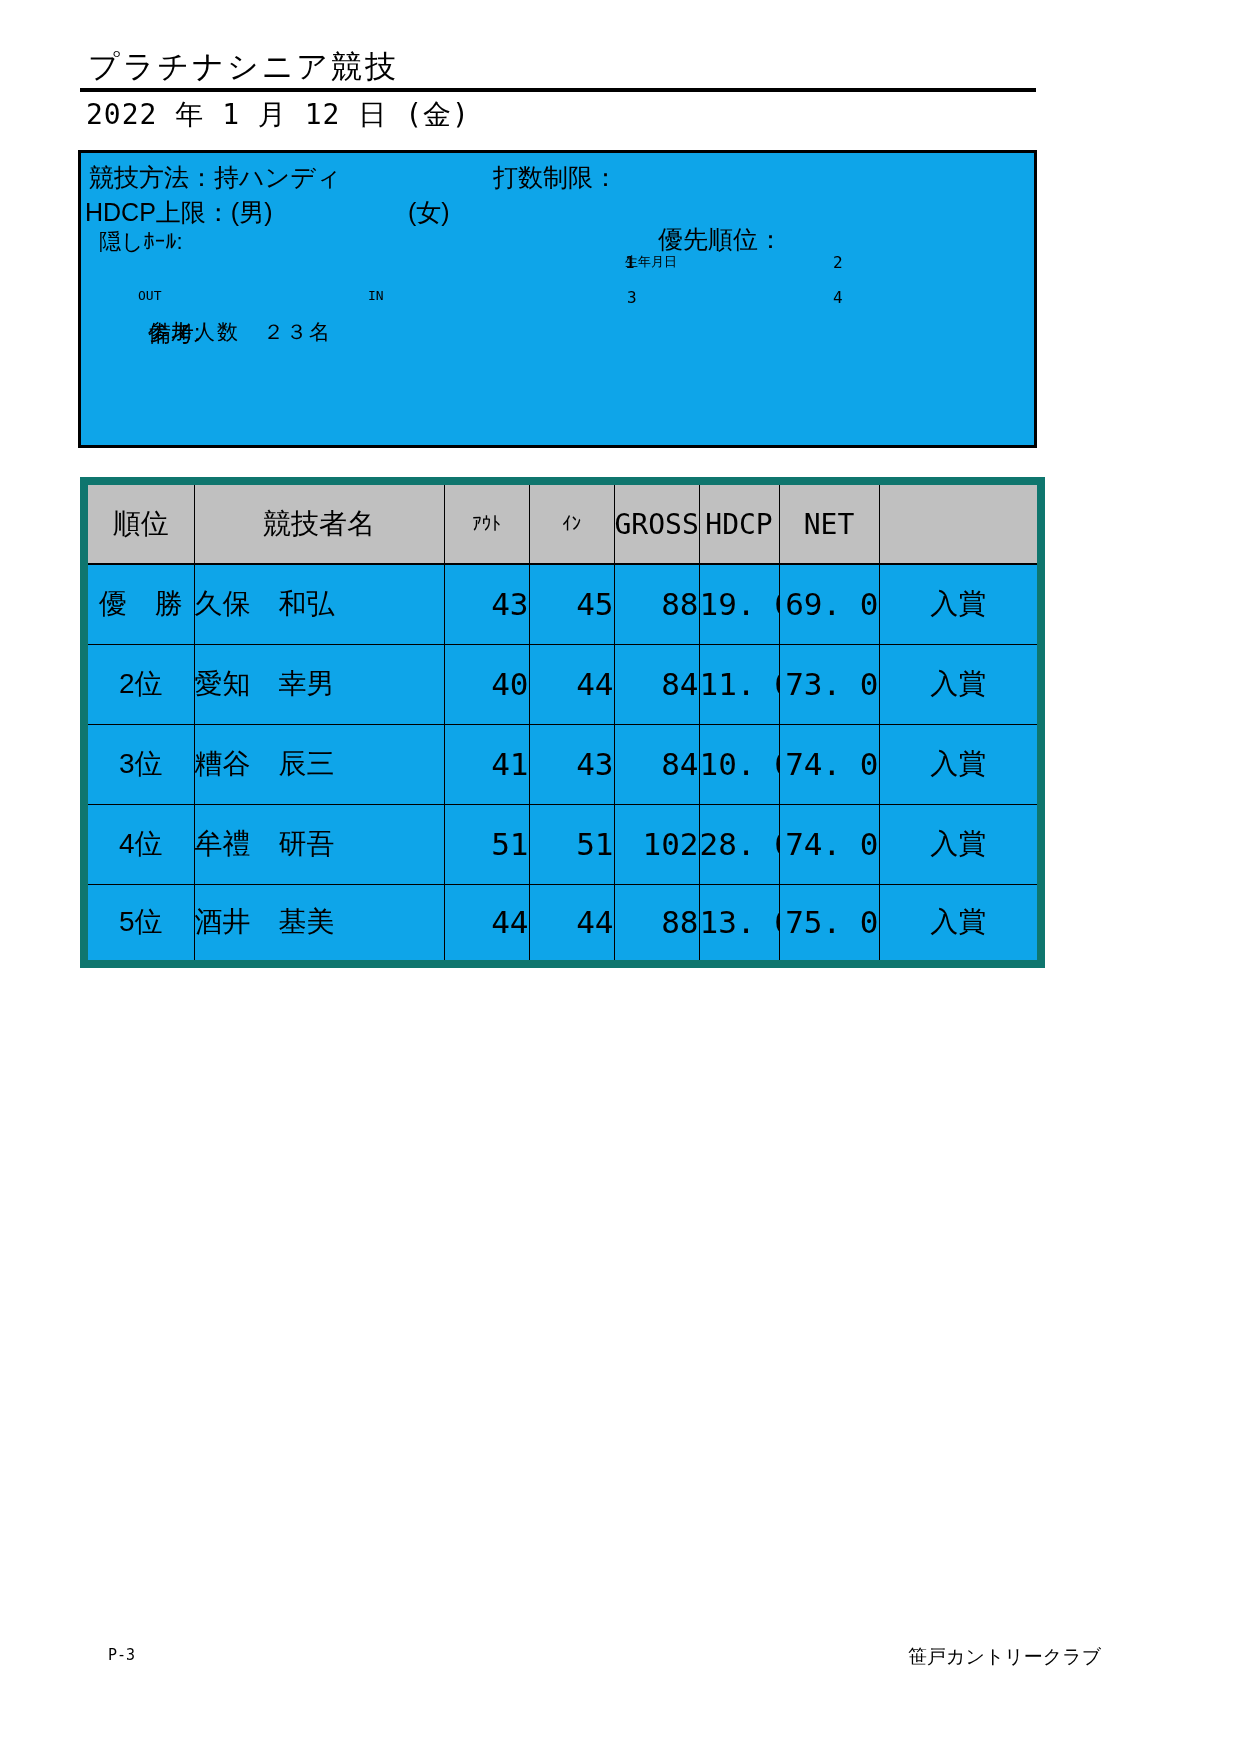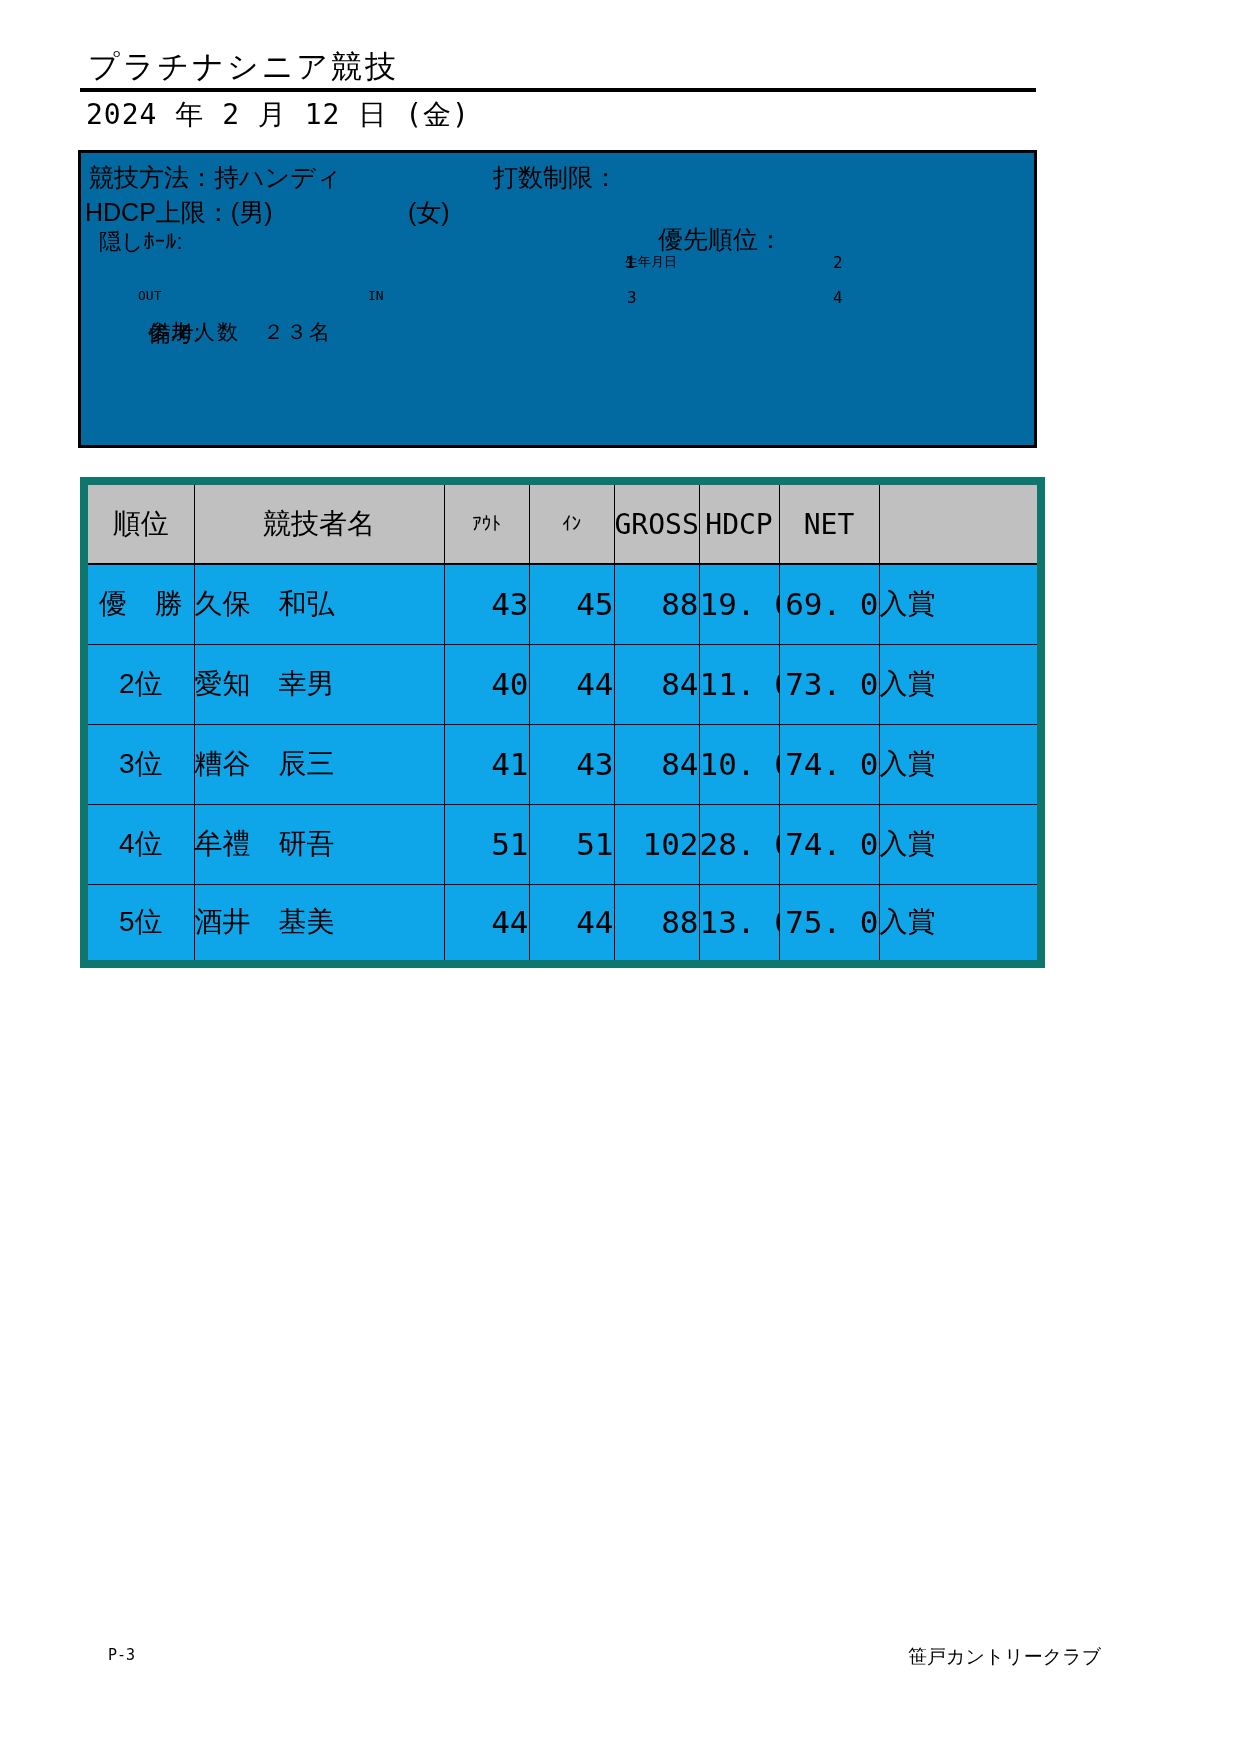--- a/index.html
+++ b/index.html
@@ -36,21 +36,21 @@
     letter-spacing: 1px;
     white-space: nowrap;
   }
 
   
   .info-box {
     position: absolute;
     left: 78px; top: 150px;
     width: 959px; height: 298px;
     border: 3px solid #000;
-    background: #0369a1;
+    background: #0ea5e9;
   }
   .info-box span { position: absolute; white-space: nowrap; }
   .lbl-lg  { font-size: 25px; }
   .lbl-md  { font-size: 22px; }
   .lbl-xs  { font-size: 13px; font-family: "DejaVu Sans Mono", monospace; }
   .prio-item .n { font-size: 16px; font-family: "DejaVu Sans Mono", monospace; margin-right: 6px; }
   .prio-item .v { font-size: 13px; }
 
   .pos-method      { left: 8px;   top: 8px;  }
   .pos-strokelimit { left: 412px; top: 8px;  }
@@ -106,21 +106,21 @@
 
   td.rank  { text-align: center; font-size: 28px; }
   td.name  { text-align: left; padding-left: 6px; font-size: 28px; }
   td.num   {
     text-align: right; padding-right: 8px;
     font-size: 31px;
     font-family: "DejaVu Sans Mono", "DejaVu Sans", monospace;
   }
   td.hdcp  { padding-right: 4px; }
   td.net   { padding-right: 10px; }
-  td.prize { text-align: left; padding-left: 8px; font-size: 28px; }
+  td.prize { text-align: center; padding-left: 8px; font-size: 28px; }
 
   
   .footer-page {
     position: absolute;
     left: 108px; top: 1646px;
     font-size: 15px;
     font-family: "DejaVu Sans Mono", monospace;
   }
   .footer-club {
     position: absolute;
@@ -129,21 +129,21 @@
     white-space: nowrap;
   }
 </style>
 </head>
 <body>
 
 <div class="page">
 
   <div class="title">プラチナシニア競技</div>
   <div class="title-rule"></div>
-  <div class="comp-date">2024 年 2 月 12 日 (金)</div>
+  <div class="comp-date">2022 年 1 月 12 日 (金)</div>
 
   <div class="info-box">
     <span class="lbl-lg pos-method">競技方法：持ハンディ</span>
     <span class="lbl-lg pos-strokelimit">打数制限：</span>
     <span class="lbl-lg pos-hdcp">HDCP上限：(男)</span>
     <span class="lbl-lg pos-hdcp-f">(女)</span>
     <span class="lbl-md pos-hidden">隠しﾎｰﾙ:</span>
     <span class="lbl-lg pos-priority">優先順位：</span>
 
     <span class="prio-item pos-prio1">

